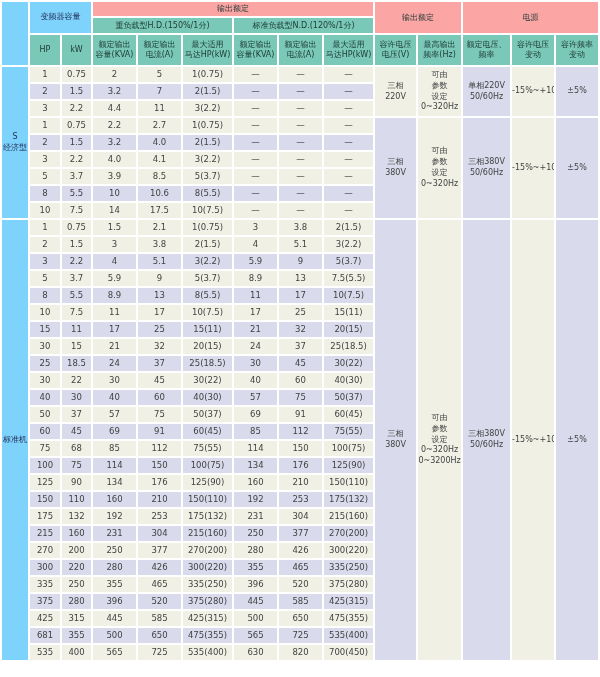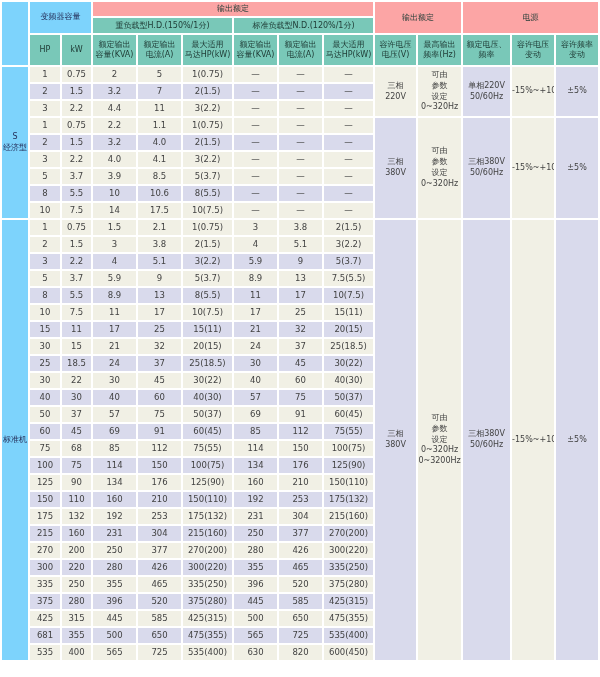--- a/index.html
+++ b/index.html
@@ -121,21 +121,21 @@
           <td class="data cream">11</td>
           <td class="data cream">3(2.2)</td>
           <td class="data cream">—</td>
           <td class="data cream">—</td>
           <td class="data cream">—</td>
         </tr>
         <tr>
           <td class="data cream">1</td>
           <td class="data cream">0.75</td>
           <td class="data cream">2.2</td>
-          <td class="data cream">1.1</td>
+          <td class="data cream">2.7</td>
           <td class="data cream">1(0.75)</td>
           <td class="data cream">—</td>
           <td class="data cream">—</td>
           <td class="data cream">—</td>
           <td class="merged lavender" rowspan="6">三相
 380V</td>
           <td class="merged cream" rowspan="6">可由
 参数
 设定
 0~320Hz</td>
@@ -457,17 +457,17 @@
           <td class="data lavender">535(400)</td>
         </tr>
         <tr>
           <td class="data cream">535</td>
           <td class="data cream">400</td>
           <td class="data cream">565</td>
           <td class="data cream">725</td>
           <td class="data cream">535(400)</td>
           <td class="data cream">630</td>
           <td class="data cream">820</td>
-          <td class="data cream">600(450)</td>
+          <td class="data cream">700(450)</td>
         </tr>
       </tbody>
   </table>
 </div>
 
 </body></html>

